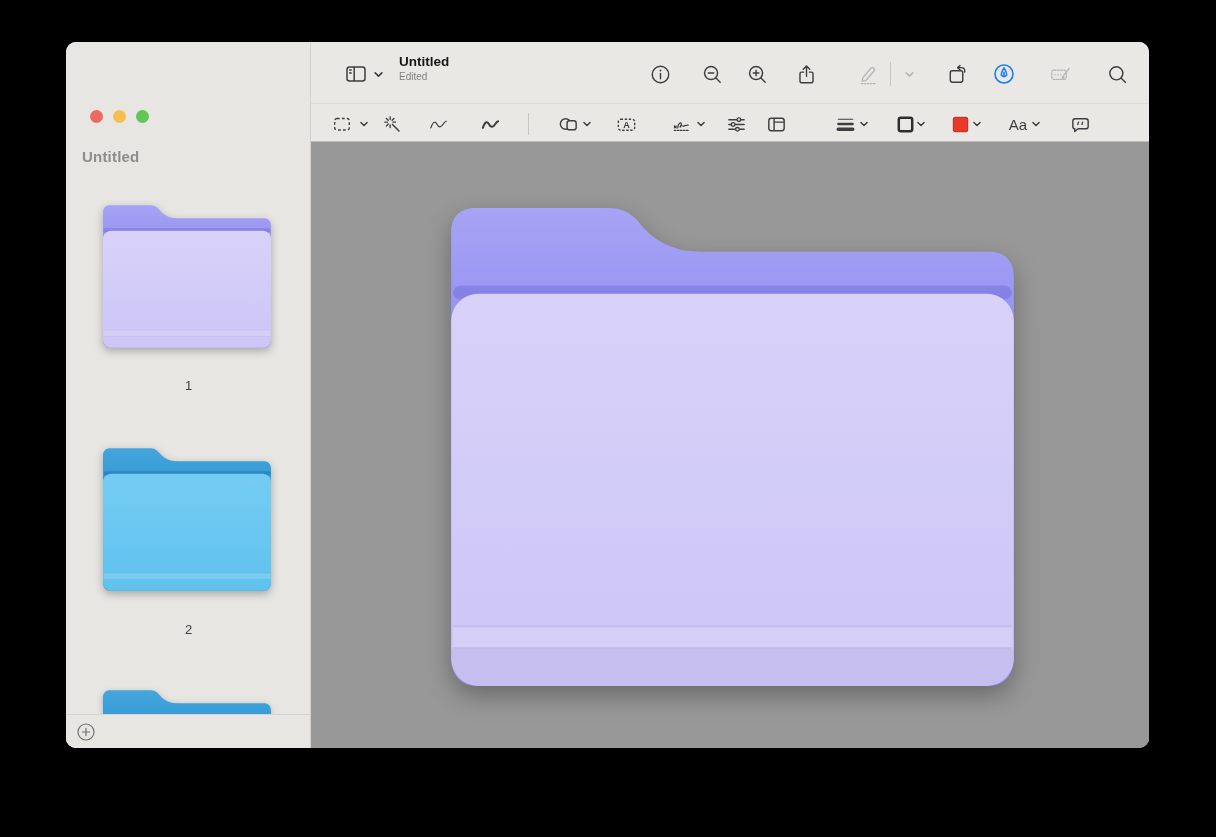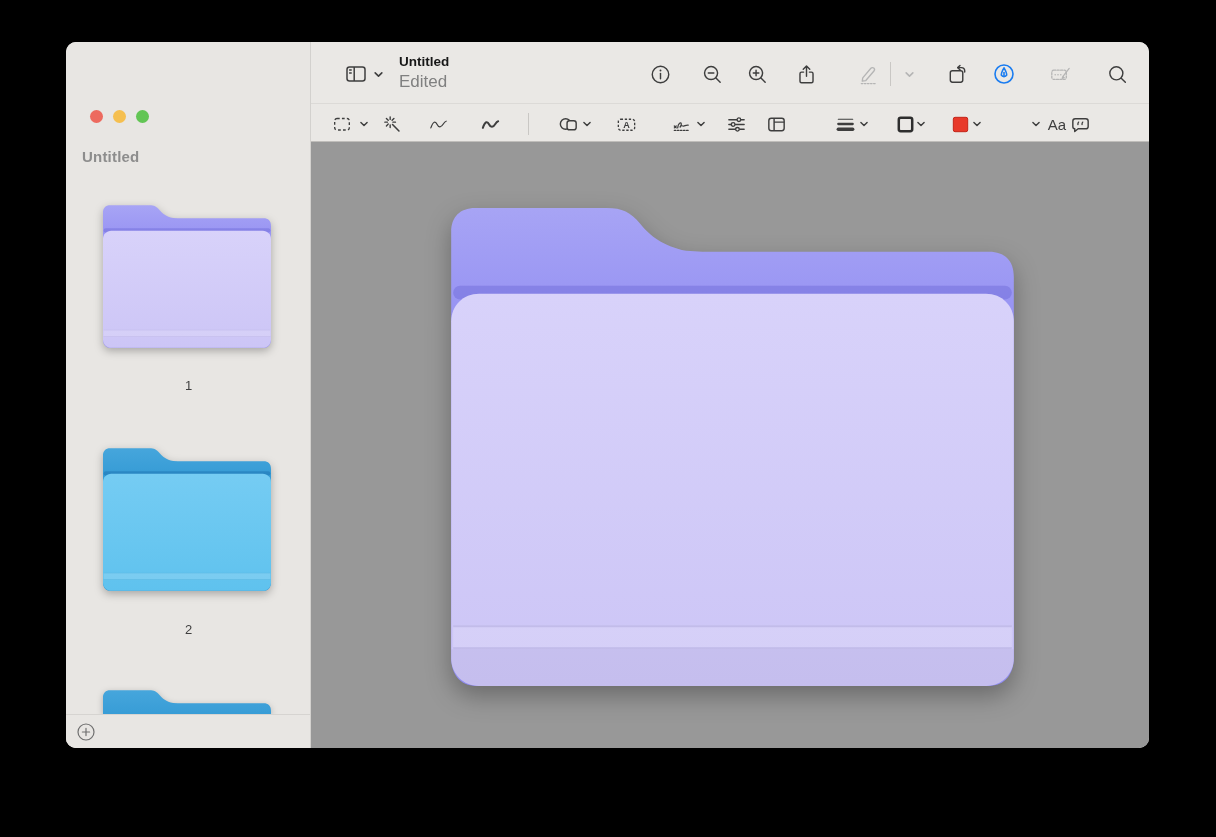--- a/index.html
+++ b/index.html
@@ -38,21 +38,21 @@
   .row2 { position:absolute; left:0; top:61px; right:0; height:39px; border-top:1px solid rgba(0,0,0,.06); }
   .tbi { position:absolute; width:32px; display:flex; align-items:center; justify-content:center; }
   .row1 .tbi { top:16px; height:32px; }
   .row2 .tbi { top:4px; height:32px; }
   .chev { width:14px; }
   .sep1 { position:absolute; width:1px; background:rgba(0,0,0,.14); }
   .row1 .sep1 { top:20px; height:24px; }
   .row2 .sep1 { top:9px; height:22px; }
   .title-block { position:absolute; left:88px; top:12px; line-height:1.25; }
   .win-title { font-size:13.5px; font-weight:700; color:#171717; }
-  .win-subtitle { font-size:17px; color:#808080; }
+  .win-subtitle { font-size:10px; color:#808080; }
   .aa-label { font-size:15px; color:#3e3e3e; font-weight:500; }
   svg.ic { display:block; }
 
   
   .canvas { position:absolute; left:245px; top:100px; right:0; bottom:0; background:var(--canvas-gray); }
   .main-folder { position:absolute; left:139px; top:66px; width:565px; height:478px;
     filter:drop-shadow(0 10px 12px rgba(0,0,0,.30)); }
 
   .defs-holder { position:absolute; width:0; height:0; overflow:hidden; }
 </style>
@@ -343,21 +343,21 @@
         <svg class="ic" viewBox="0 0 24 24" width="23" height="23">
           <rect x="4.5" y="4.5" width="15" height="15" rx="1.8" style="fill:var(--fill-red)" stroke="#c22317" stroke-width="1"></rect>
         </svg>
       </span>
       <span class="tbi chev" style="left:659px">
         <svg class="ic" viewBox="0 0 14 14" width="12" height="12" stroke="var(--icon)" fill="none" stroke-width="1.7" stroke-linecap="round" stroke-linejoin="round">
           <path d="M3.4,5.2 L7,8.8 L10.6,5.2"></path>
         </svg>
       </span>
 
-      <span class="tbi" style="left:731px;width:30px">
+      <span class="tbi" style="left:692px;width:30px">
         <span class="aa-label">Aa</span>
       </span>
       <span class="tbi chev" style="left:718px">
         <svg class="ic" viewBox="0 0 14 14" width="12" height="12" stroke="var(--icon)" fill="none" stroke-width="1.7" stroke-linecap="round" stroke-linejoin="round">
           <path d="M3.4,5.2 L7,8.8 L10.6,5.2"></path>
         </svg>
       </span>
 
       <span class="tbi" style="left:753px">
         <svg class="ic" viewBox="0 0 24 24" width="23" height="23" stroke="var(--icon)" fill="none" stroke-width="1.5" stroke-linecap="round" stroke-linejoin="round">

